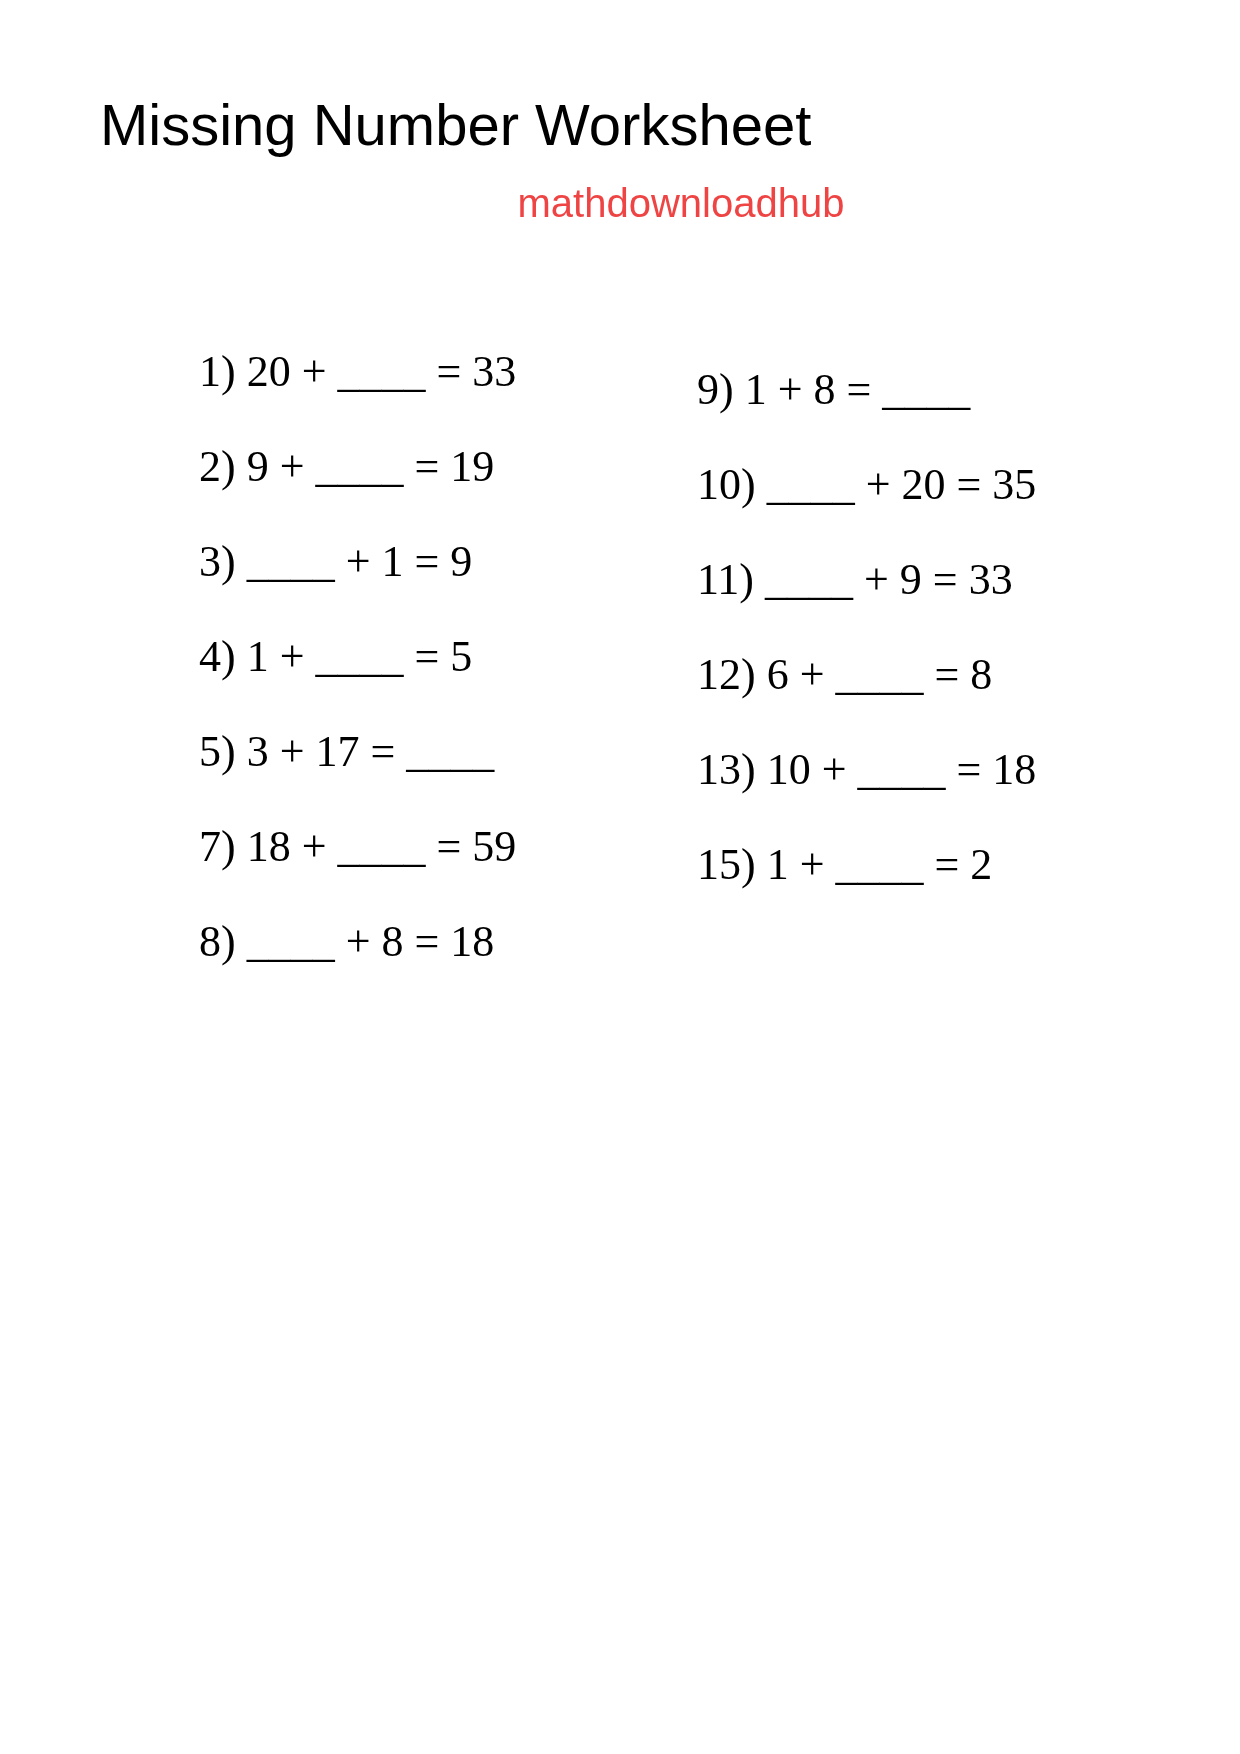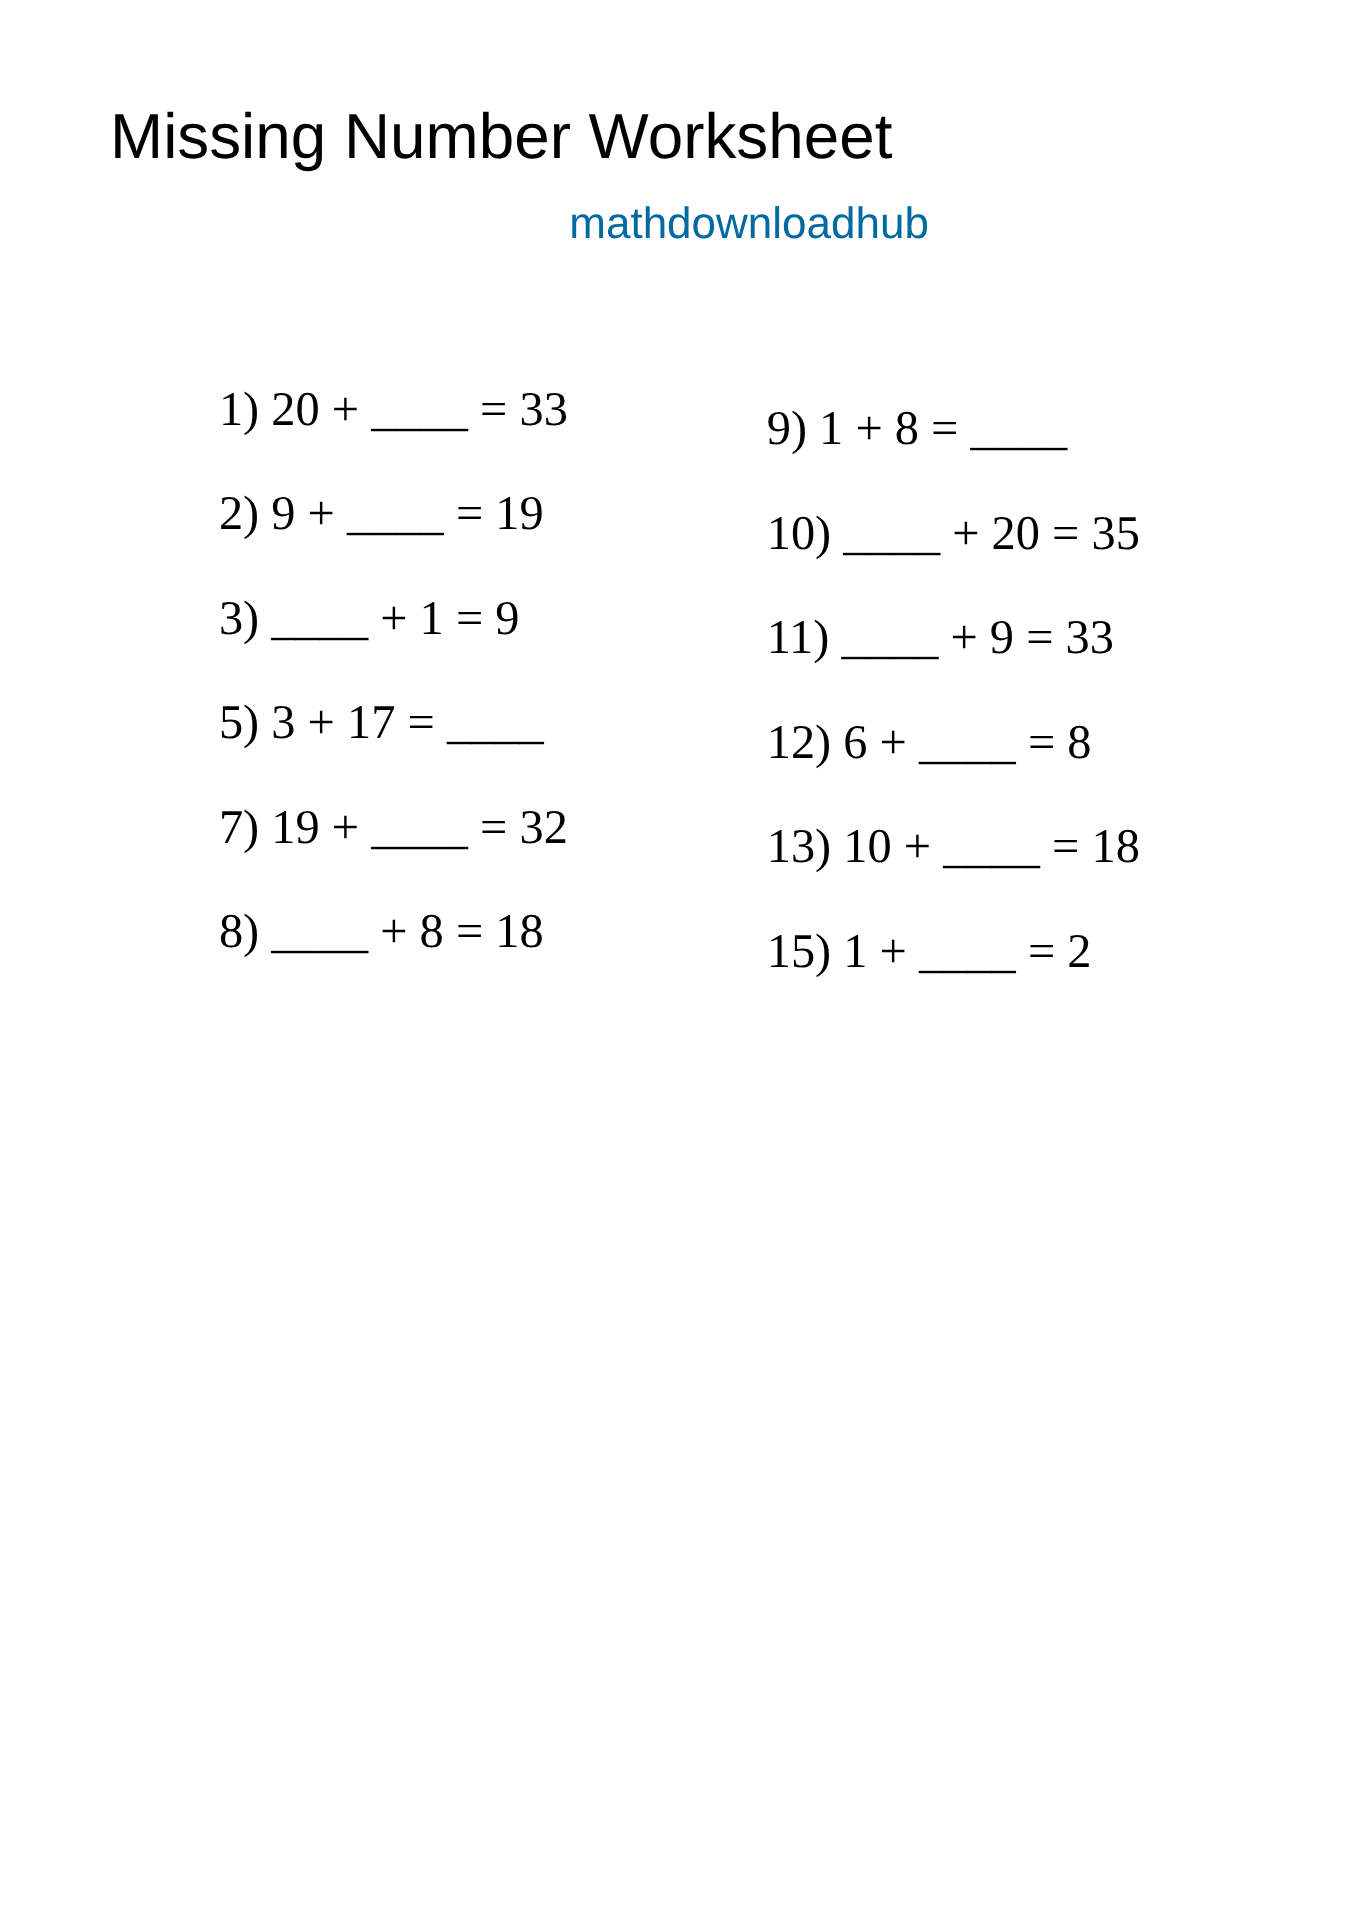--- a/index.html
+++ b/index.html
@@ -28,21 +28,21 @@
       white-space: nowrap;
     }
     .subtitle {
       position: absolute;
       left: 0;
       width: 1240px;
       top: 183px;
       text-align: center;
       font-size: 40px;
       line-height: 1;
-      color: #0369a1;
+      color: #ef4444;
       padding-left: 122px;
       box-sizing: border-box;
       white-space: nowrap;
     }
     .column {
       position: absolute;
       top: 350px;
     }
     .col-left { left: 199px; }
     .col-right { left: 697px; margin-top: 18px; }
@@ -58,22 +58,23 @@
 </head>
 <body>
 
 <div class="title">Missing Number Worksheet</div>
 <div class="subtitle">mathdownloadhub</div>
 
 <div class="column col-left">
   <div class="problem"><span>1)</span> <span>20 + ____ = 33</span></div>
   <div class="problem"><span>2)</span> <span>9 + ____ = 19</span></div>
   <div class="problem"><span>3)</span> <span>____ + 1 = 9</span></div>
+  <div class="problem"><span>4)</span> <span>1 + ____ = 5</span></div>
   <div class="problem"><span>5)</span> <span>3 + 17 = ____</span></div>
-  <div class="problem"><span>7)</span> <span>19 + ____ = 32</span></div>
+  <div class="problem"><span>7)</span> <span>18 + ____ = 59</span></div>
   <div class="problem"><span>8)</span> <span>____ + 8 = 18</span></div>
 </div>
 
 <div class="column col-right">
   <div class="problem"><span>9)</span> <span>1 + 8 = ____</span></div>
   <div class="problem"><span>10)</span> <span>____ + 20 = 35</span></div>
   <div class="problem"><span>11)</span> <span>____ + 9 = 33</span></div>
   <div class="problem"><span>12)</span> <span>6 + ____ = 8</span></div>
   <div class="problem"><span>13)</span> <span>10 + ____ = 18</span></div>
   <div class="problem"><span>15)</span> <span>1 + ____ = 2</span></div>

